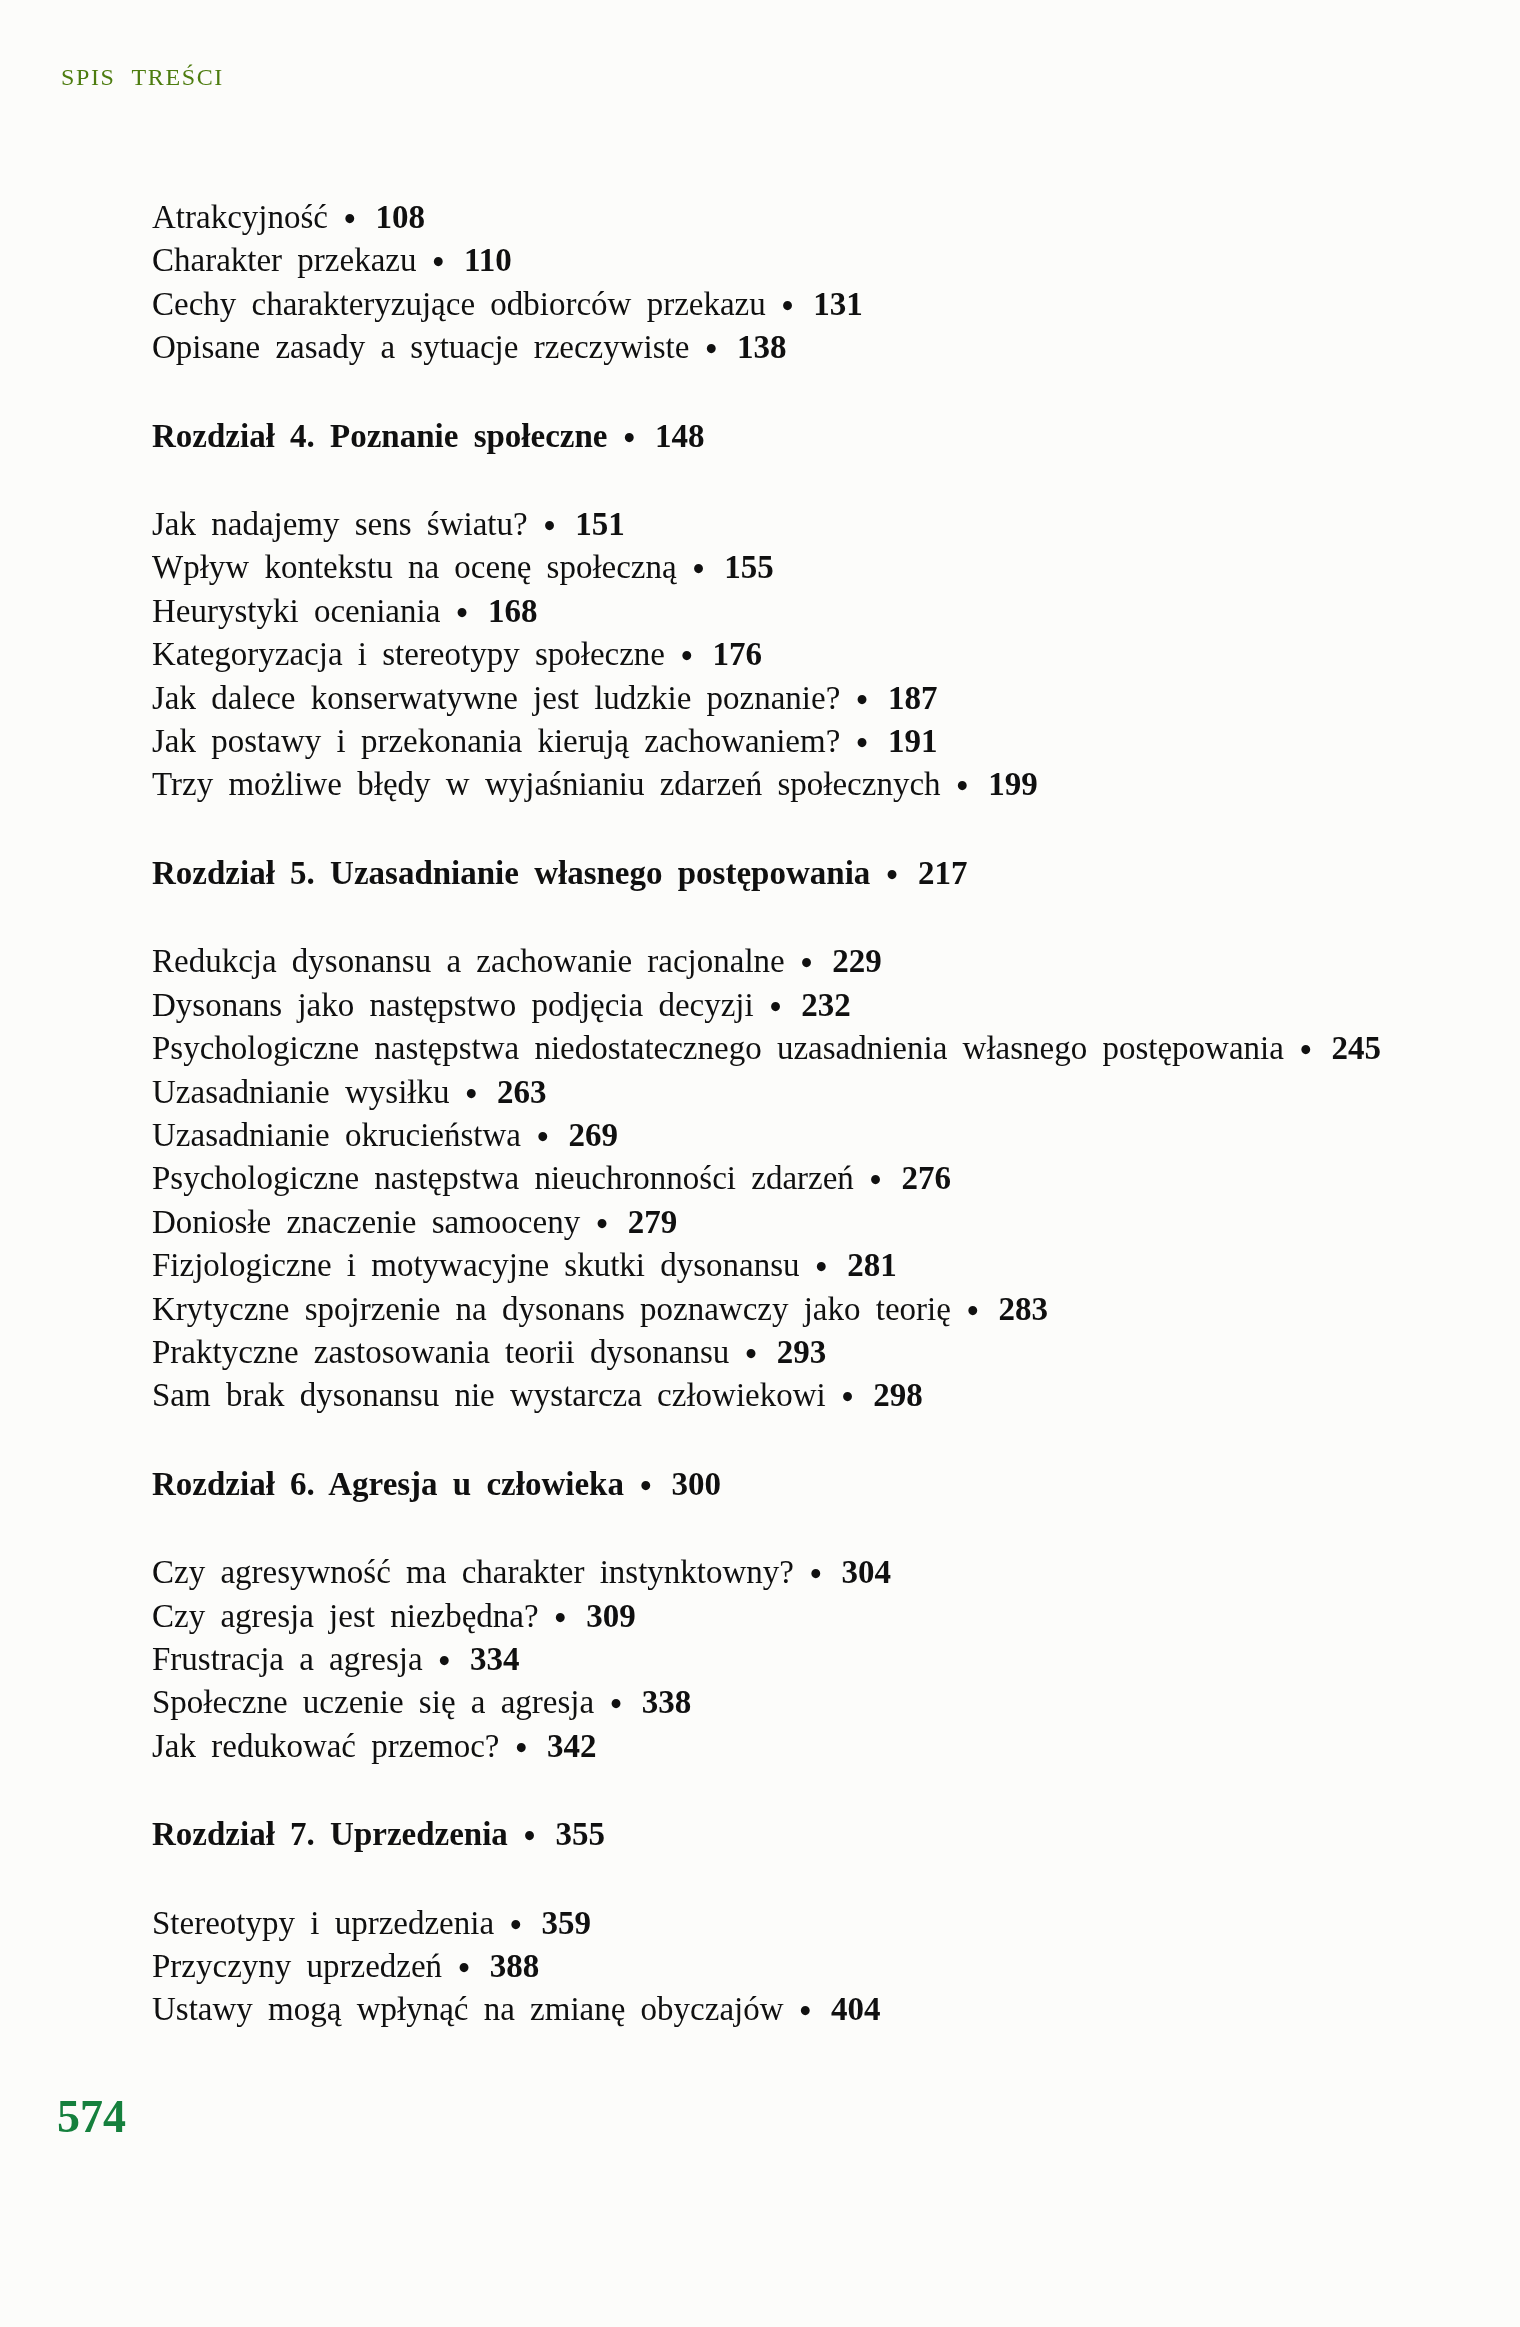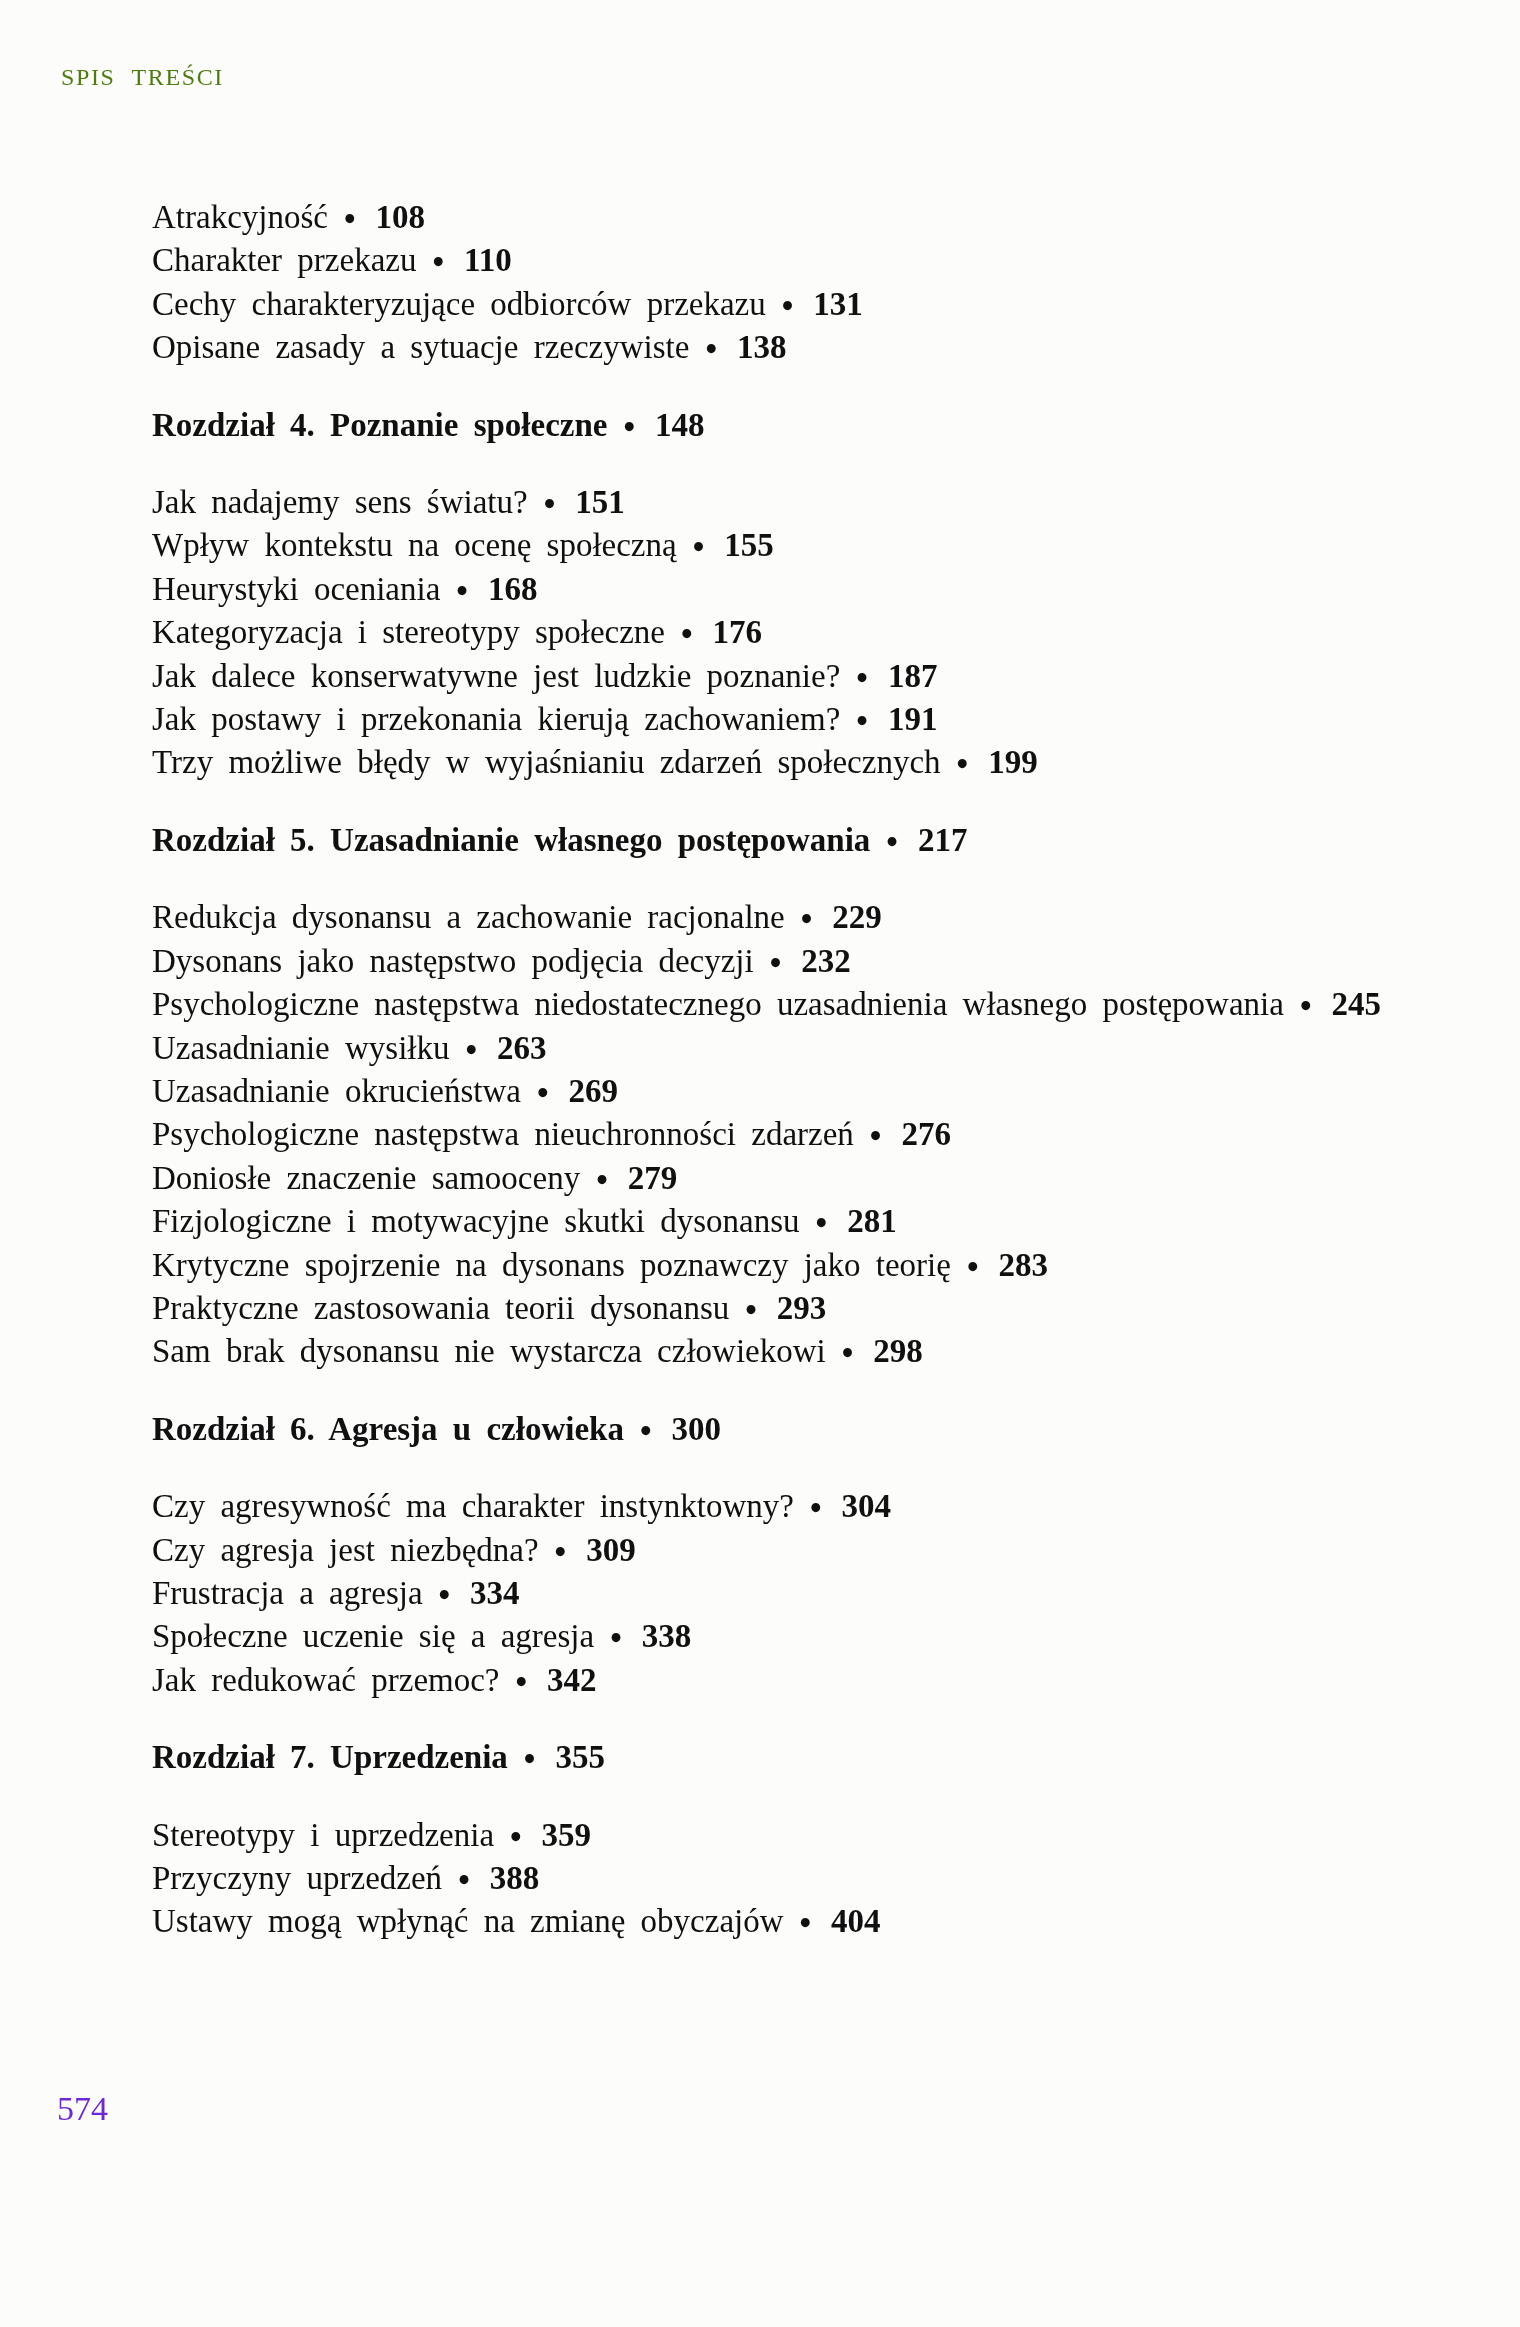--- a/index.html
+++ b/index.html
@@ -26,34 +26,35 @@
     position: absolute;
     left: 152px;
     top: 196px;
     width: 1356px;
     font-size: 33px;
     line-height: 43.4px;
     word-spacing: 7px;
   }
   .line { min-height: 43.4px; }
   .entry { text-align: justify; }
-  .heading { font-weight: bold; margin: 34px 0; }
+  .heading { font-weight: bold; margin: 45px 0; }
   .bullet {
     display: inline-block;
     margin: 0 20px 0 16px;
     transform: translateY(2px);
     font-weight: bold;
   }
   .pg { font-weight: bold; }
   .margin-num {
     position: absolute;
     left: 57px;
     top: 2090px;
-    font-size: 34px;
-    color: #6d28d9;
+    font-size: 46px;
+    color: #15803d;
+    font-weight: bold;
   }
 </style>
 </head>
 <body>
 
 <div class="page">
   <div class="running-head">SPIS TREŚCI</div>
 
   <div class="toc">
       <div class="line entry"><span class="t">Atrakcyjność</span><span class="bullet">•</span><span class="pg">108</span></div>

